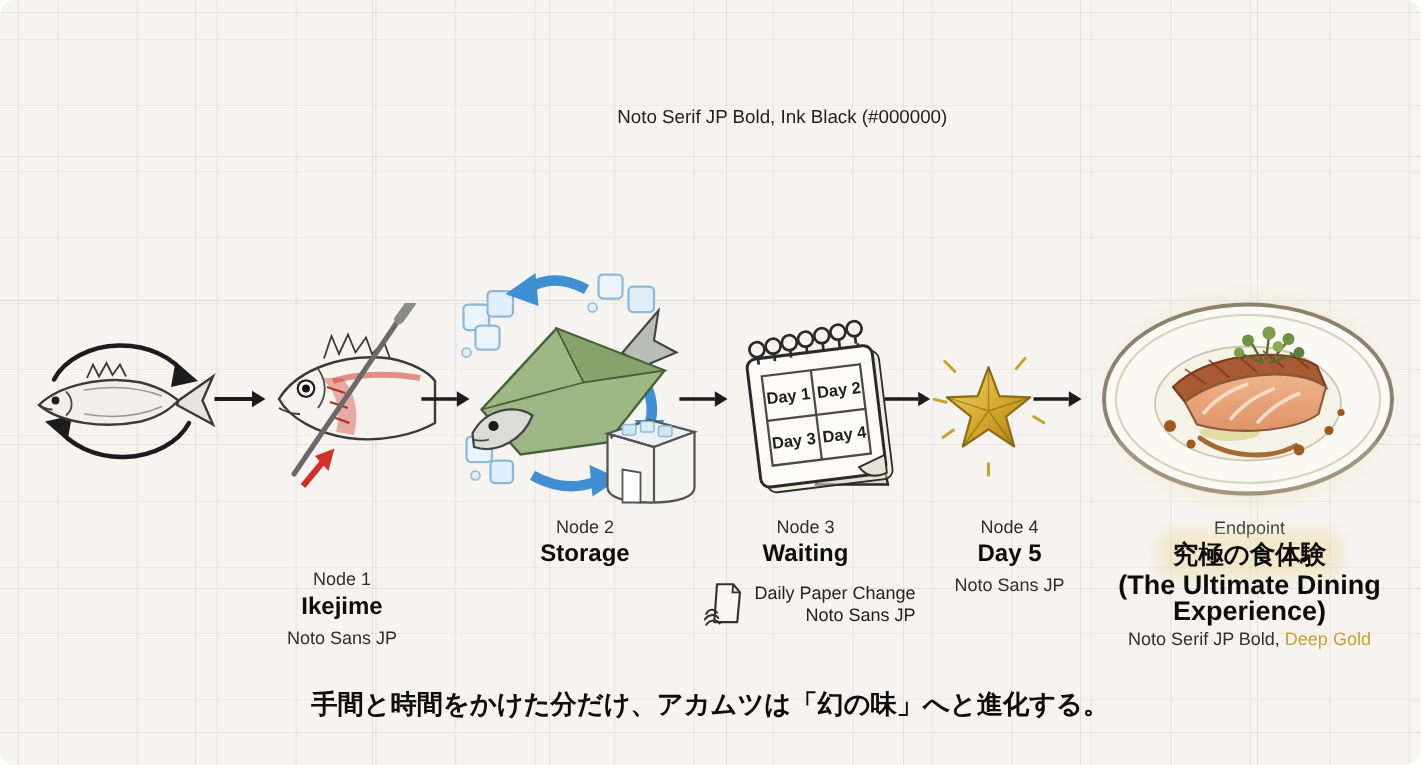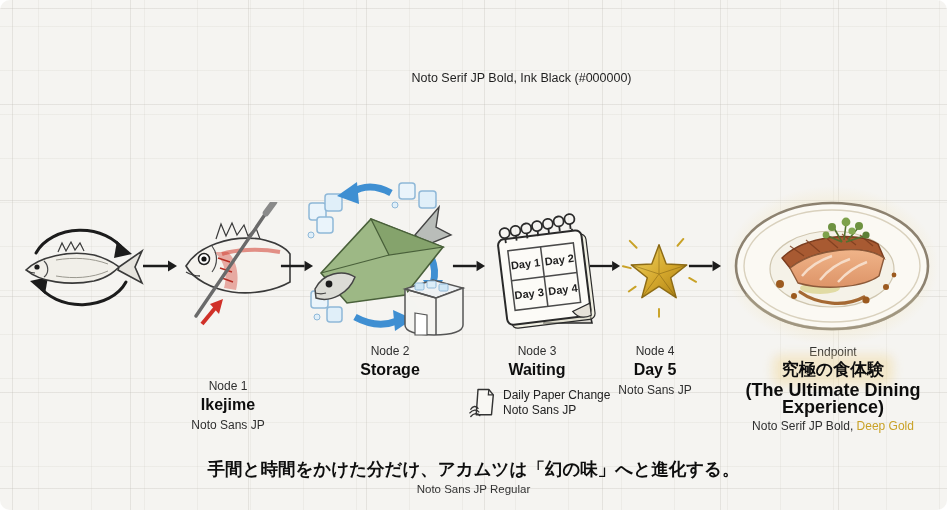--- a/index.html
+++ b/index.html
@@ -20,21 +20,21 @@
     left:0;top:26px;width:947px;text-align:center;
     font-family:"DejaVu Serif","Liberation Serif",serif;
     font-weight:bold;font-size:35px;color:#0a0a0a;letter-spacing:.5px;
   }
   .subtitle{left:0;top:71px;width:947px;text-align:center;font-size:12.5px;color:#1f1f1f;padding-left:48px;}
   .label{ text-align:center;color:#2a2a2a;}
   .kicker{font-size:12px;color:#2f2f2f;line-height:15px;}
   .node-title{font-size:16px;font-weight:bold;color:#0d0d0d;line-height:21px;}
   .font-note{font-size:12px;color:#2f2f2f;line-height:16px;margin-top:2px;}
   .note3{display:flex;align-items:center;gap:7px;}
-  .note3-text{font-size:12px;color:#222;line-height:15px;text-align:left;}
+  .note3-text{font-size:12px;color:#222;line-height:15px;text-align:right;}
   .ep-jp{
     display:inline-block;font-size:17px;font-weight:bold;color:#0d0d0d;line-height:20px;
     background:rgba(240,216,150,0.40);box-shadow:0 0 10px 6px rgba(240,216,150,0.40);
     border-radius:4px;padding:0 4px;
   }
   .ep-en{font-size:18px;font-weight:bold;color:#0d0d0d;line-height:17px;margin-top:2px;}
   .ep-note{font-size:12px;color:#2f2f2f;line-height:15px;margin-top:3px;}
   .gold{color:#c9a227;}
   .footer-main{left:0;top:457px;width:947px;text-align:center;font-size:17.5px;font-weight:bold;color:#0e0e0e;}
   .footer-note{left:0;top:483px;width:947px;text-align:center;font-size:11.5px;color:#333;}
@@ -264,29 +264,28 @@
       <path d="M 10,3 L 22,3 L 27,9 L 25,31 L 8,31 Z" fill="#f8f7f3" stroke="#333" stroke-width="1.6" stroke-linejoin="round"></path>
       <path d="M 22,3 L 21.5,9 L 27,9" fill="none" stroke="#333" stroke-width="1.4"></path>
       <path d="M 2,25 C 4,21 8,21 10,24 M 1,29 C 4,25 9,25 11,28 M 2,33 C 5,29 10,29 12,32" fill="none" stroke="#333" stroke-width="1.5" stroke-linecap="round"></path>
     </svg>
     <div class="note3-text">
       <div>Daily Paper Change</div>
       <div>Noto Sans JP</div>
     </div>
   </div>
 
-  <div class="abs label" style="left:590px;top:344px;width:130px;text-align:center;">
+  <div class="abs label" style="left:608px;top:344px;width:130px;text-align:center;">
     <div class="kicker">Node 4</div>
     <div class="node-title">Day 5</div>
     <div class="font-note">Noto Sans JP</div>
   </div>
 
   <div class="abs label" style="left:722px;top:345px;width:222px;">
     <div class="kicker">Endpoint</div>
     <div><span class="ep-jp">究極の食体験</span></div>
     <div class="ep-en">(The Ultimate Dining Experience)</div>
     <div class="ep-note"><span>Noto Serif JP Bold, </span><span class="gold">Deep Gold</span></div>
   </div>
 
   <div class="abs footer-main">手間と時間をかけた分だけ、アカムツは「幻の味」へと進化する。</div>
-  <div class="abs footer-note">Noto Sans JP Regular</div>
 
 </div>
 
 </body></html>

